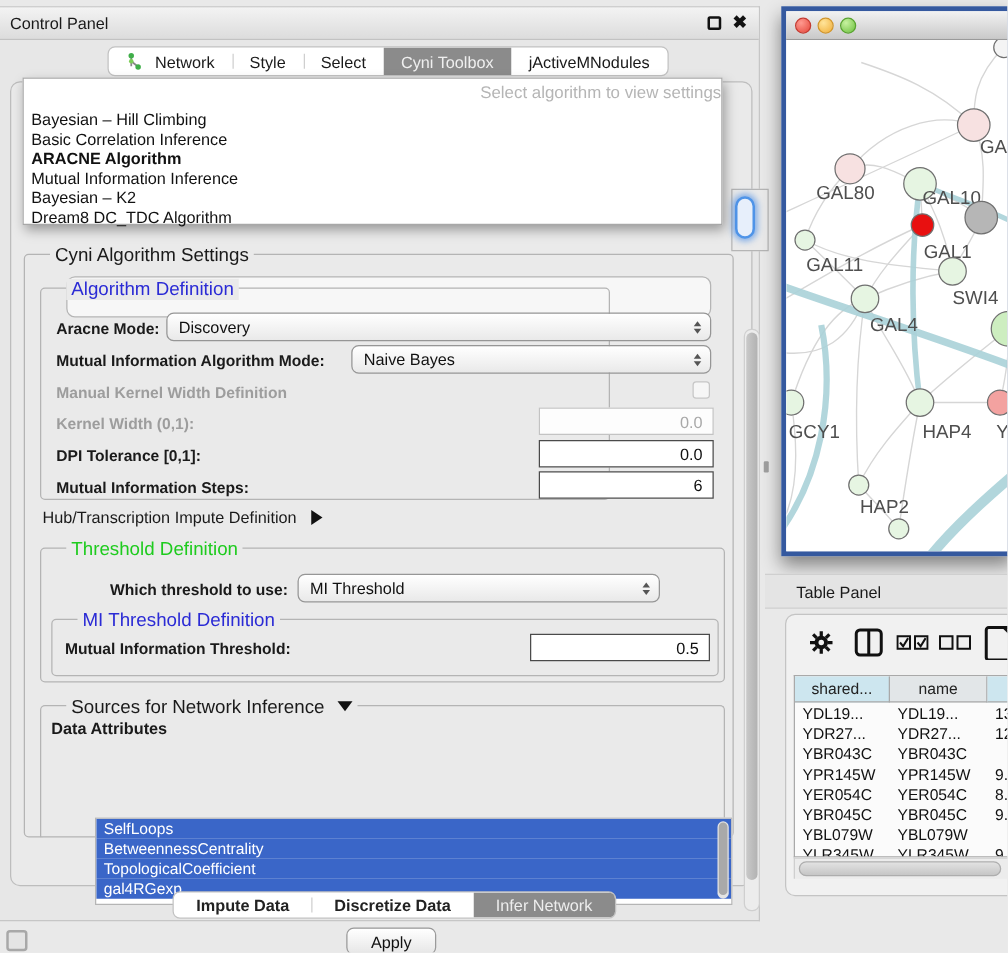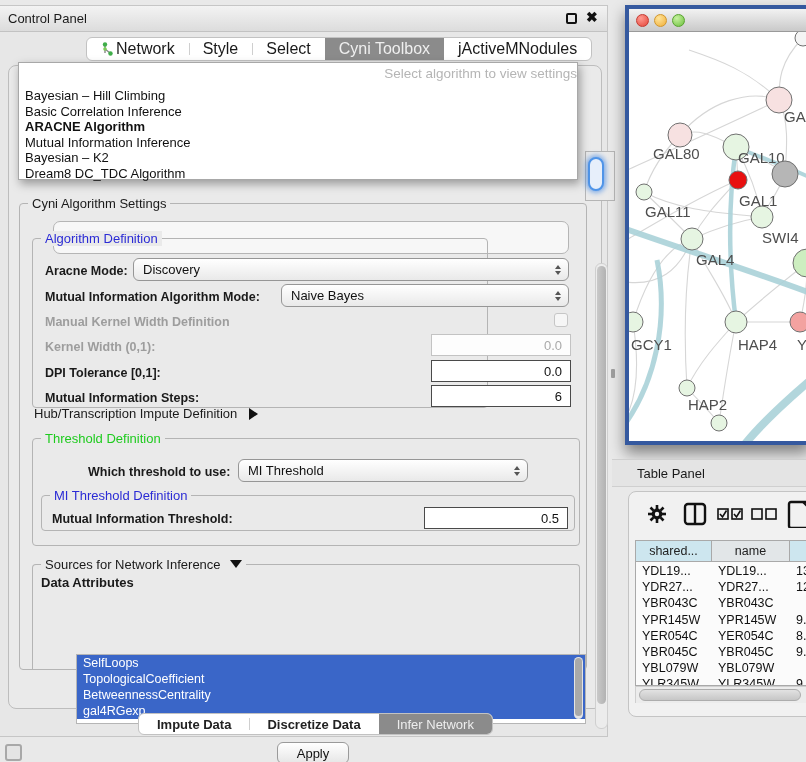--- a/index.html
+++ b/index.html
@@ -10,35 +10,35 @@
   
   #cp-window{left:0;top:5px;width:608px;height:732px;background:#e7e7e7;border:1px solid #c6c6c6;border-left:none;}
   #cp-titlebar{left:0;top:0;width:100%;height:26px;background:linear-gradient(#f3f3f3,#dcdcdc);border-bottom:1px solid #c2c2c2;}
   #cp-title{left:8px;top:5px;font-size:13px;color:#1a1a1a;}
   #cp-float{left:566px;top:7px;width:11px;height:11px;border:2px solid #111;border-radius:2px;}
   #cp-close{left:586px;top:3px;font-size:14px;font-weight:bold;color:#111;}
 
   
   #top-tabs{left:86px;top:31px;height:24px;display:flex;align-items:stretch;background:#fff;
     border:1px solid #c2c2c2;border-radius:6px;overflow:hidden;}
-  .tab{display:flex;align-items:center;gap:3px;padding:0 14px;font-size:16px;color:#1a1a1a;position:relative;}
+  .tab{display:flex;align-items:center;gap:11px;padding:0 14px;font-size:13px;color:#1a1a1a;position:relative;}
   .tab .sep{position:absolute;left:0;top:5px;bottom:5px;width:1px;background:#cfcfcf;}
   .tab.selected{background:#8b8b8b;color:#efefef;}
 
   
   #outer-panel{left:8px;top:59px;width:594px;height:644px;background:#eaeaea;border:1px solid #bdbdbd;border-radius:8px;}
 
   
   #hidden-combo{left:44px;top:155px;width:516px;height:33px;background:#f7f7f7;border:1px solid #b5b5b5;border-radius:7px;}
   #hidden-group{left:576px;top:85px;width:30px;height:50px;border:1px solid #b5b5b5;background:#eaeaea;}
   #focus-button{left:579px;top:91px;width:16px;height:34px;border:2px solid #4f94e8;border-radius:8px;background:#e7effb;box-shadow:0 0 5px 2px rgba(90,150,230,.75);}
 
   
   .group{position:absolute;border:1px solid #b4b4b4;border-radius:4px;}
-  .legend{position:absolute;top:-8px;left:8px;background:#eaeaea;padding:0 4px;font-size:13px;color:#1a1a1a;white-space:nowrap;}
+  .legend{position:absolute;top:-8px;left:20px;background:#eaeaea;padding:0 4px;font-size:15px;color:#1a1a1a;white-space:nowrap;}
   .legend.blue{color:#2b2bd5;}
   .legend.green{color:#1ecb1e;}
 
   .lbl{position:absolute;font-size:12.5px;font-weight:bold;color:#1a1a1a;white-space:nowrap;}
   .lbl.dis{color:#9d9d9d;}
   .combo{position:absolute;background:linear-gradient(#ffffff,#e9e9e9);border:1px solid #969696;border-radius:6px;
      font-size:13px;color:#111;display:flex;align-items:center;padding-left:9px;}
   .spin{position:absolute;right:7px;top:50%;transform:translateY(-50%);display:flex;flex-direction:column;align-items:center;line-height:4px;}
   .spin i{width:0;height:0;border-left:3.5px solid transparent;border-right:3.5px solid transparent;display:block;}
   .spin .up{border-bottom:4px solid #555;margin-bottom:2px;}
@@ -140,21 +140,21 @@
 
     <div id="outer-panel" class="abs">
 
       <div id="hidden-combo" class="abs"></div>
       <div id="hidden-group" class="abs"></div>
       <div id="focus-button" class="abs"></div>
 
       <div class="group" style="left:10px;top:137px;width:568px;height:467px;">
         <span class="legend">Cyni Algorithm Settings</span>
 
-        <div class="group" style="left:12px;top:26px;width:456px;height:170px;margin-top:8px;">
+        <div class="group" style="left:12px;top:26px;width:456px;height:170px;">
           <span class="legend blue">Algorithm Definition</span>
 
           <div class="lbl" style="left:12px;top:25px;">Aracne Mode:</div>
           <div class="combo" style="left:100px;top:19px;width:436px;height:23px;">
             <span>Discovery</span>
             <span class="spin">
                 <i class="up"></i>
                 <i class="dn"></i>
               </span>
           </div>
@@ -191,41 +191,41 @@
 
           <div class="lbl" style="left:55px;top:26px;">Which threshold to use:</div>
           <div class="combo" style="left:205px;top:20px;width:290px;height:23px;">
             <span>MI Threshold</span>
             <span class="spin">
                 <i class="up"></i>
                 <i class="dn"></i>
               </span>
           </div>
 
-          <div class="group" style="left:8px;top:56px;width:534px;height:36px;">
+          <div class="group" style="left:8px;top:56px;width:534px;height:46px;">
             <span class="legend blue">MI Threshold Definition</span>
             <div class="lbl" style="left:10px;top:16px;">Mutual Information Threshold:</div>
             <div class="field" style="left:382px;top:11px;width:144px;height:22px;">0.5</div>
           </div>
         </div>
 
         <div class="group" style="left:12px;top:360px;width:548px;height:106px;border-bottom:none;border-radius:4px 4px 0 0;">
           <span class="legend">
             <span>Sources for Network Inference</span>
             <span style="display:inline-block;margin-left:6px;width:0;height:0;border-left:6px solid transparent;border-right:6px solid transparent;border-top:8px solid #111;vertical-align:1px;"></span>
           </span>
           <div class="lbl" style="left:8px;top:10px;font-size:13px;">Data Attributes</div>
         </div>
       </div>
 
       <div id="attr-list" class="abs">
         <div id="attr-items">
             <div class="attr-item">SelfLoops</div>
+            <div class="attr-item">BetweennessCentrality</div>
             <div class="attr-item">TopologicalCoefficient</div>
-            <div class="attr-item">BetweennessCentrality</div>
             <div class="attr-item">gal4RGexp</div>
           </div>
         <div id="attr-scroll">
             <div id="attr-thumb"></div>
           </div>
       </div>
 
       <div id="settings-scroll" class="abs">
         <div id="settings-thumb" class="abs"></div>
       </div>

